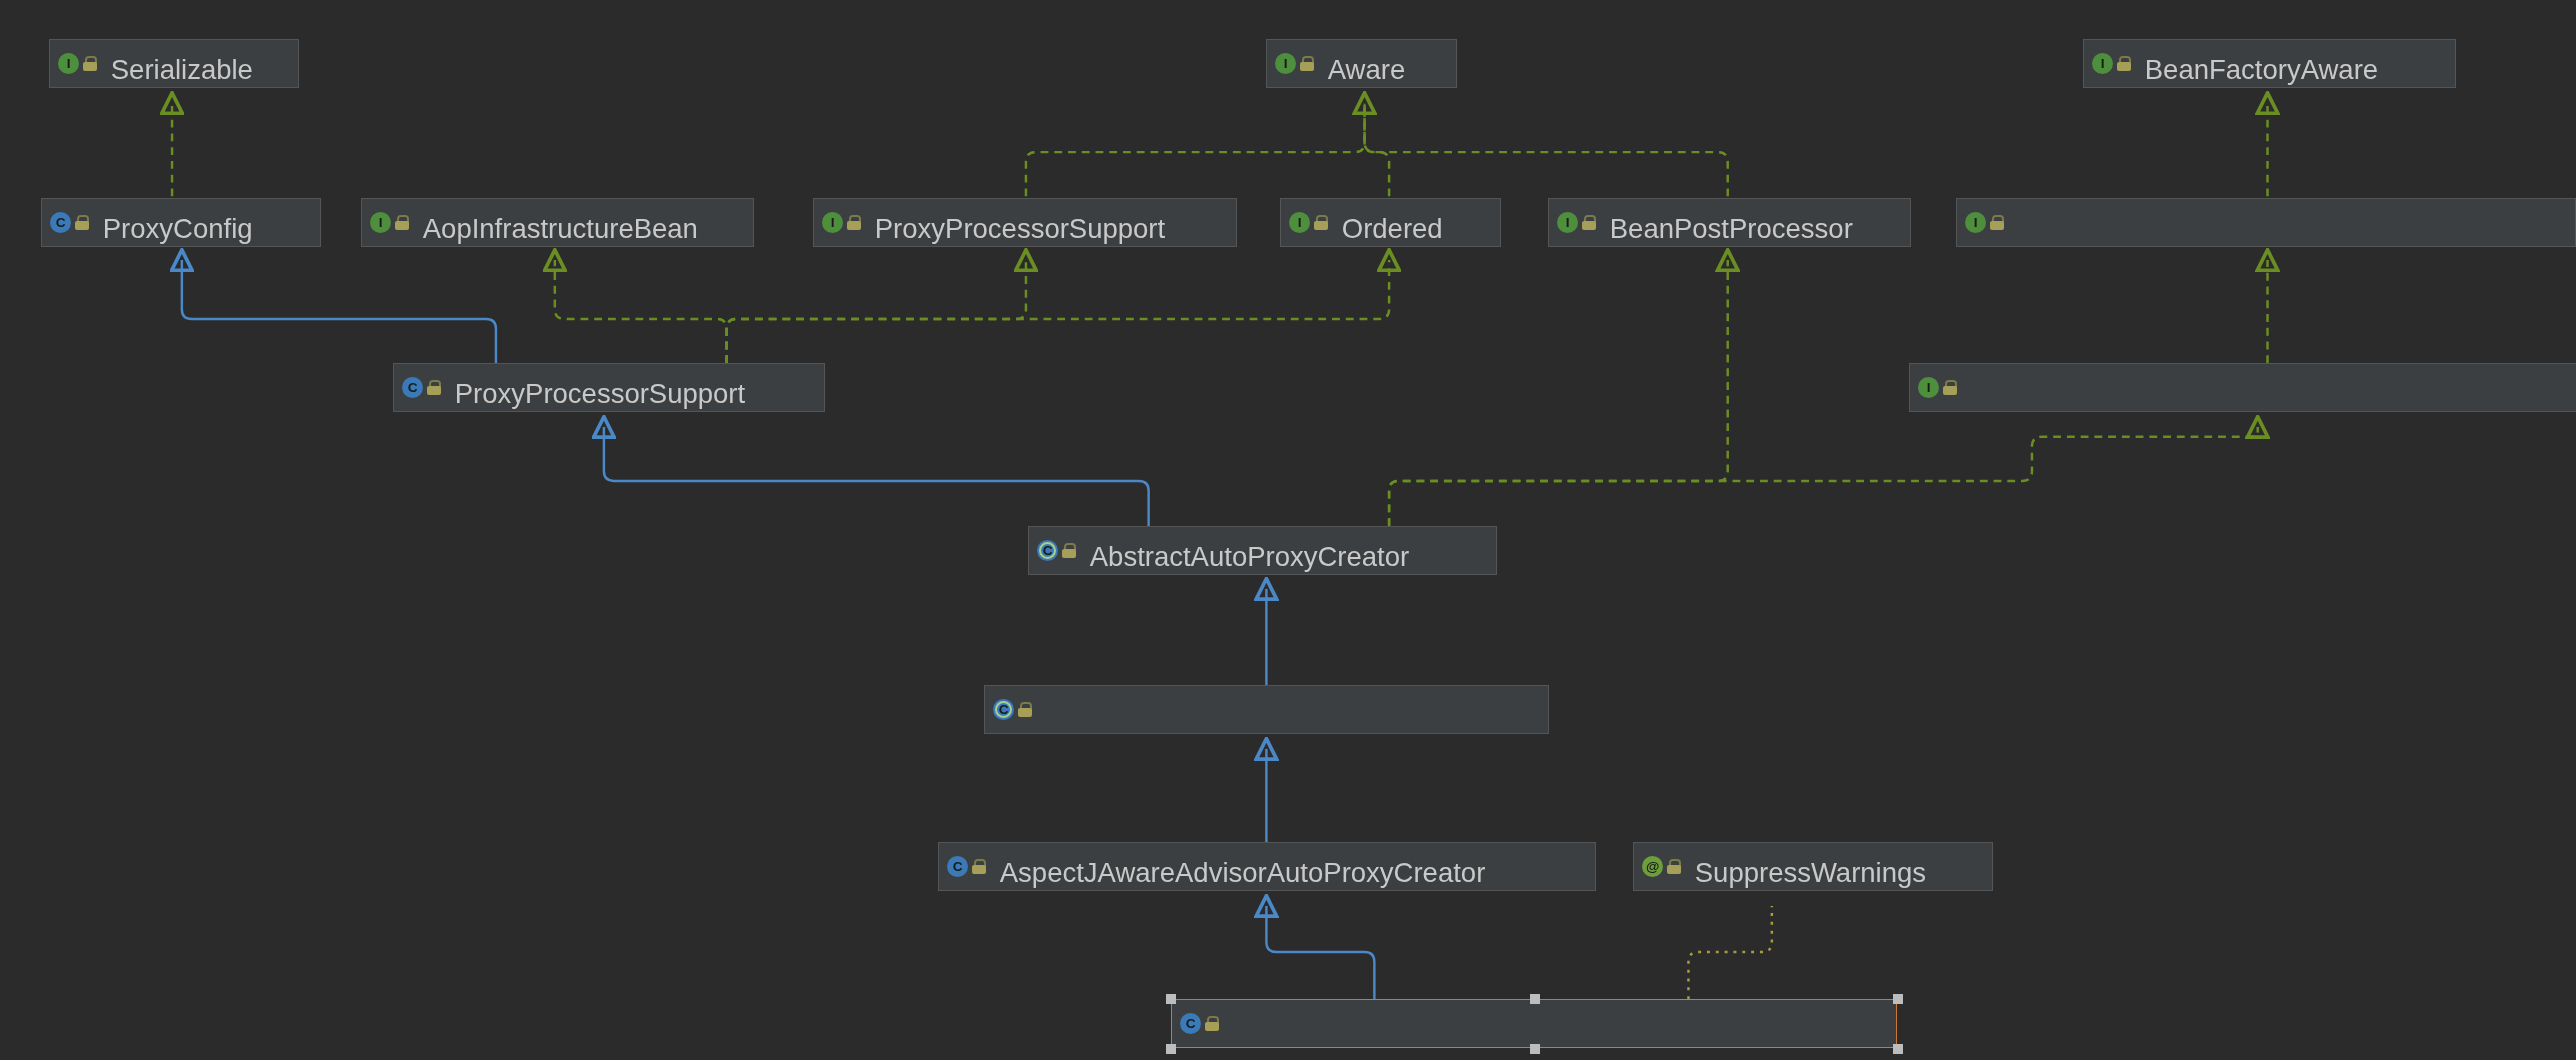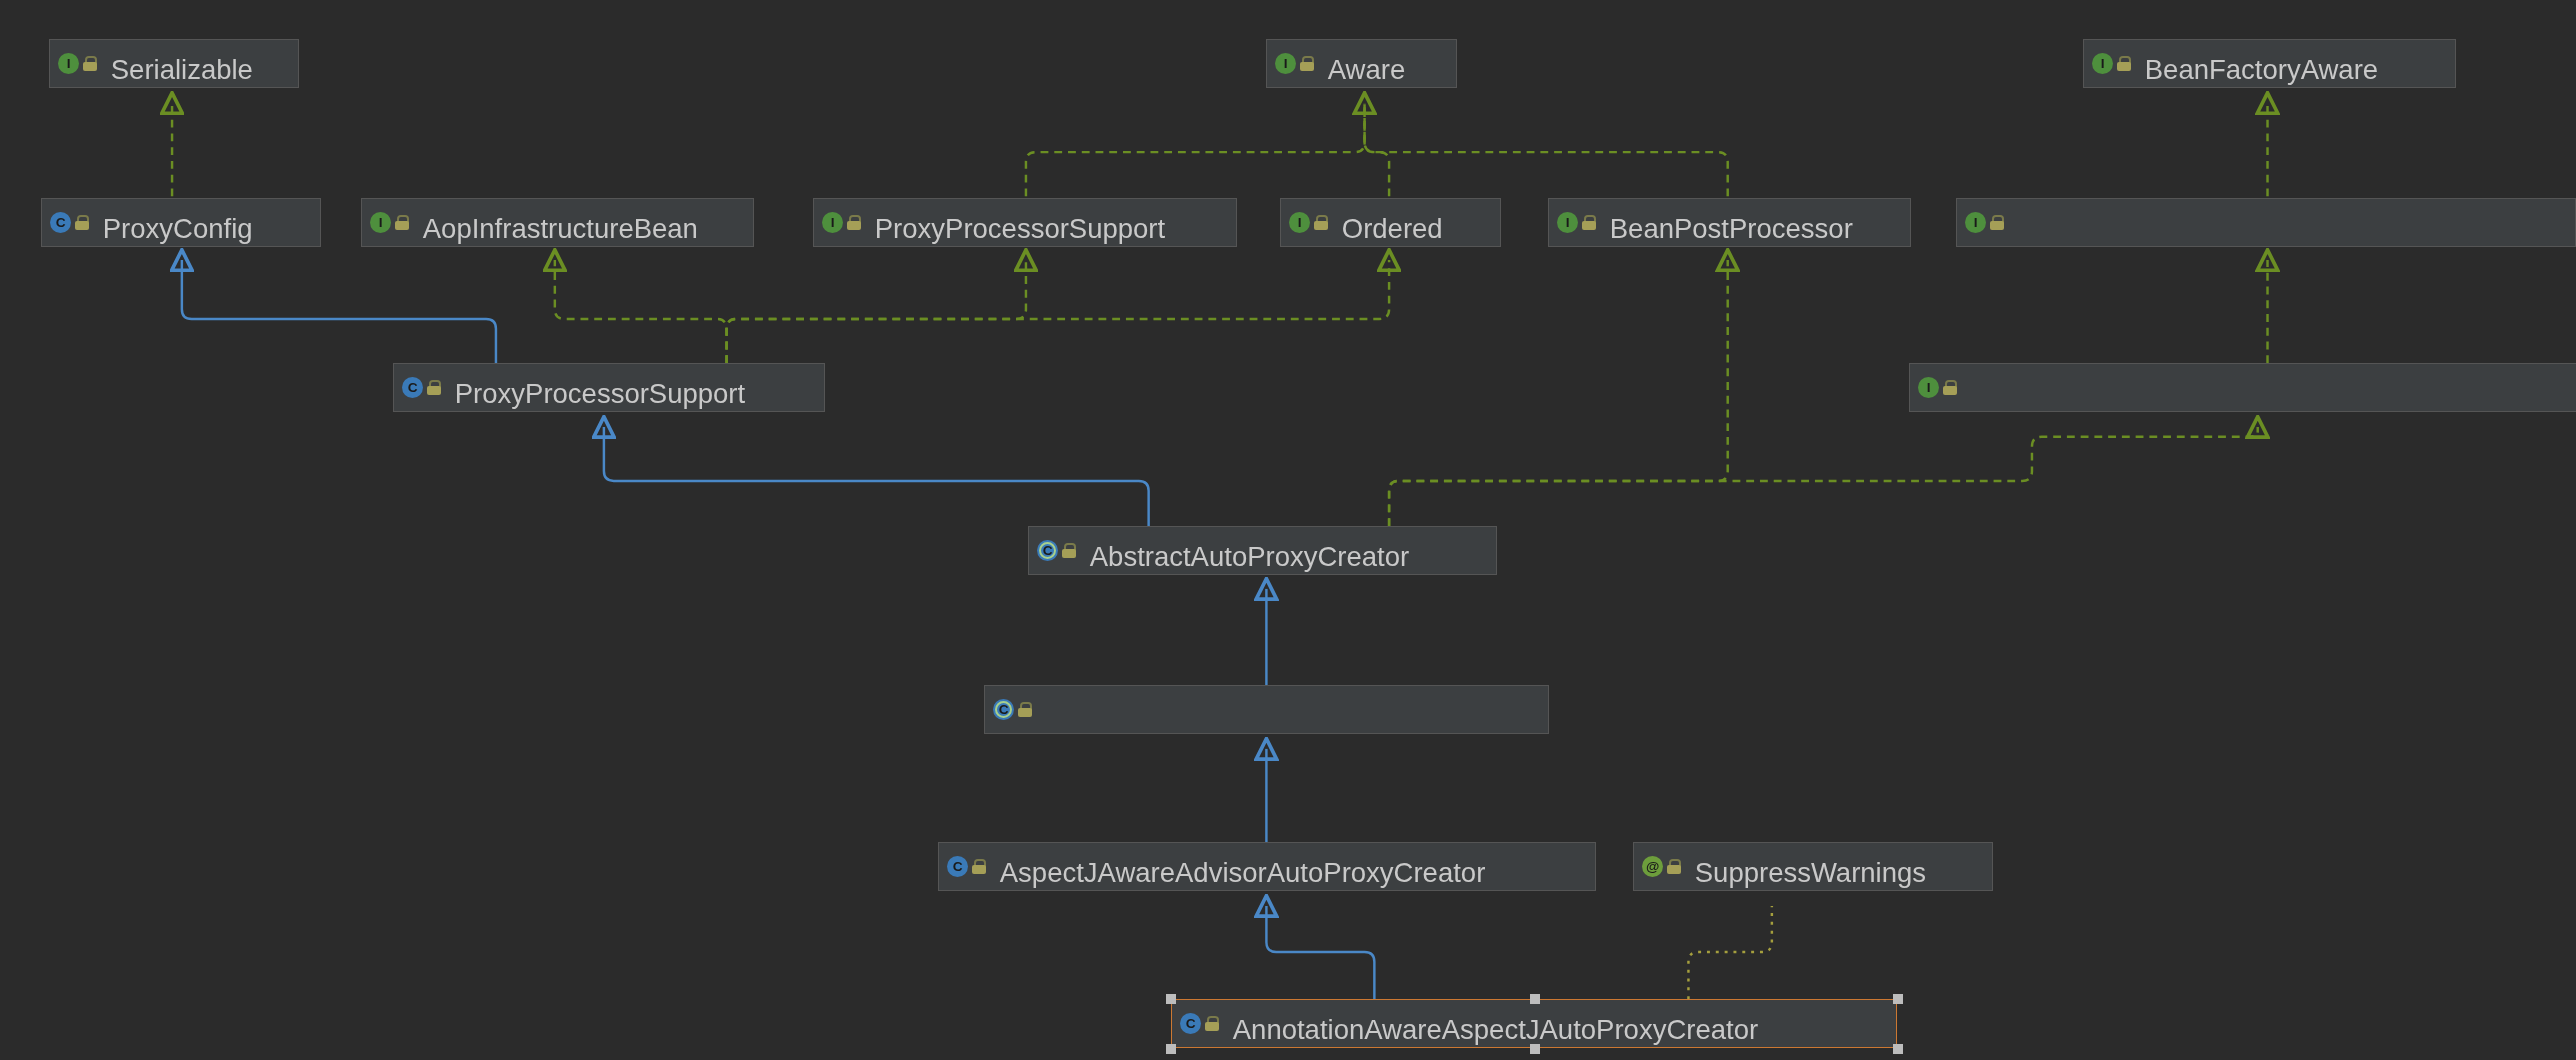--- a/index.html
+++ b/index.html
@@ -213,21 +213,20 @@
   </div>
   <div class="node" style="left:1633px; top:842px; width:360px;">
     <span class="kind-icon kind-annotation">@</span>
     <span class="lock-icon"></span>
     <span class="label">SuppressWarnings</span>
   </div>
 
   <div class="node selected" style="left:1171px; top:999px; width:726px;">
     <span class="kind-icon kind-class">C</span>
     <span class="lock-icon"></span>
-    <span class="label">AnnotationAwareAspectJAutoProxyCreator</span>
   </div>
 
   <div class="sel-handle" style="left:1166px; top:994px;"></div>
   <div class="sel-handle" style="left:1530px; top:994px;"></div>
   <div class="sel-handle" style="left:1893px; top:994px;"></div>
   <div class="sel-handle" style="left:1166px; top:1044px;"></div>
   <div class="sel-handle" style="left:1530px; top:1044px;"></div>
   <div class="sel-handle" style="left:1893px; top:1044px;"></div>
 
 </div>

